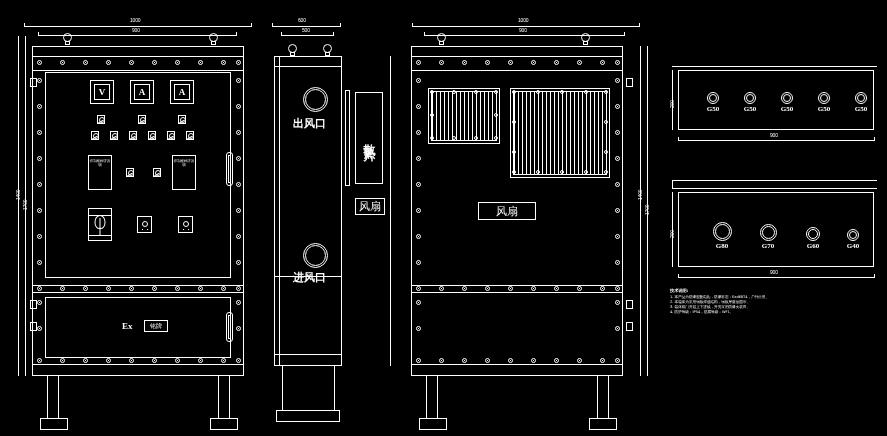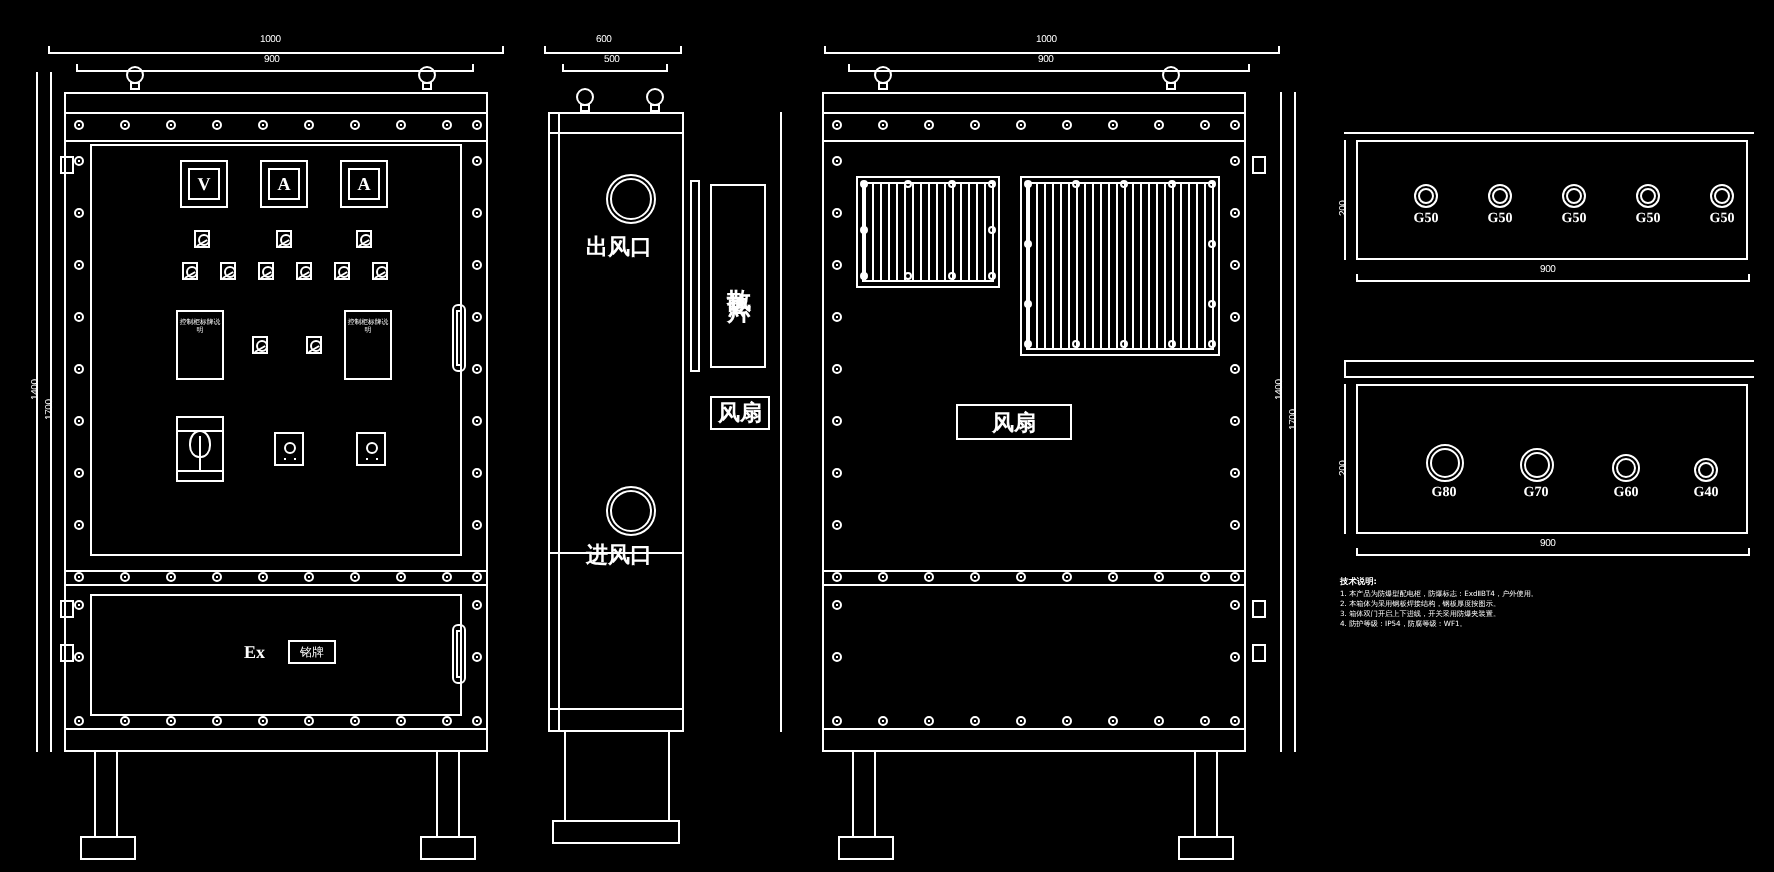--- a/index.html
+++ b/index.html
@@ -198,21 +198,21 @@
   }
   
   .nameplate {
     position: absolute; border: 1px solid #fff;
     display: flex; align-items: center; justify-content: center;
     color: #fff; font-size: 6px; font-family: "DejaVu Sans", sans-serif;
   }
   .boxlabel {
     position: absolute; border: 1px solid #fff;
     display: flex; align-items: center; justify-content: center;
-    color: #fff; font-weight: bold;
+    color: #fff; font-weight: normal;
     font-family: "DejaVu Sans", sans-serif;
   }
   .vlabel {
     position: absolute; border: 1px solid #fff;
     color: #fff; font-weight: bold;
     font-family: "DejaVu Sans", sans-serif;
     display: flex; flex-direction: column;
     align-items: center; justify-content: center;
   }
   .tick { position: absolute; width: 1px; height: 4px; background: #fff; }

